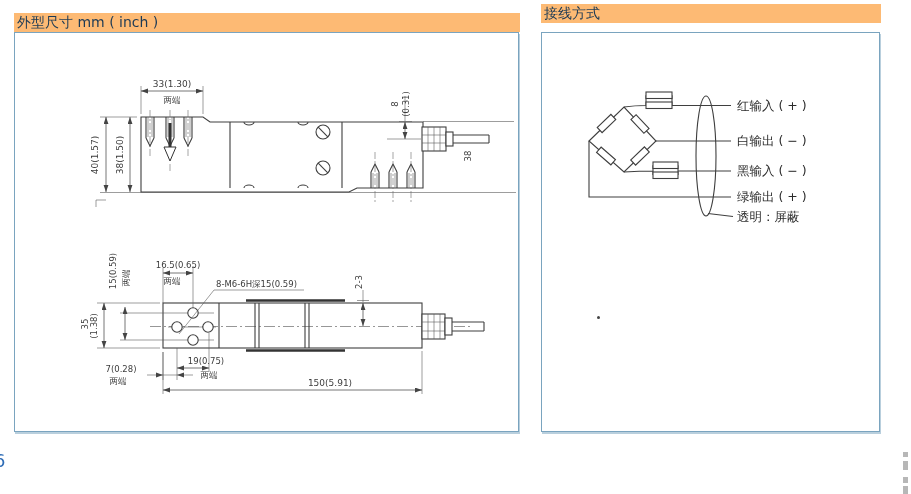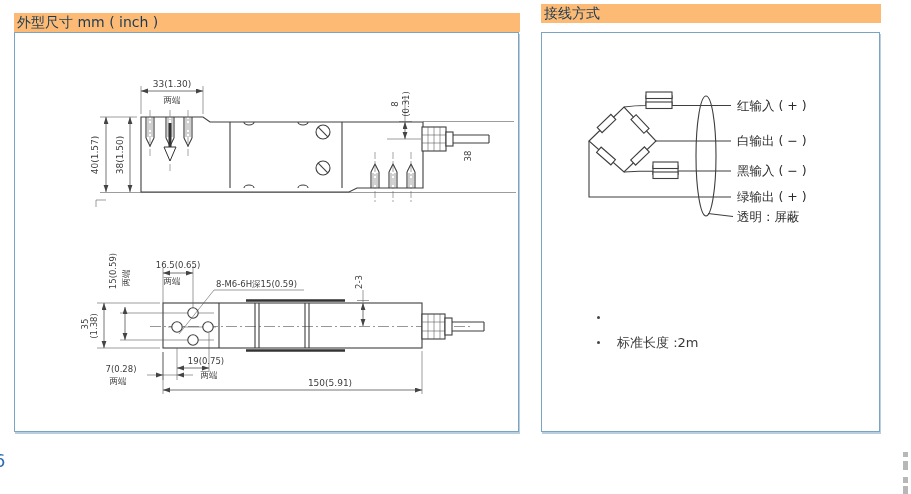--- a/index.html
+++ b/index.html
@@ -205,24 +205,20 @@
     <text class="wlabel" x="737" y="175">黑输入 ( − )</text>
     <text class="wlabel" x="737" y="201">绿输出 ( + )</text>
     <text class="wlabel" x="737" y="220.5">透明：屏蔽</text>
   </g>
 </svg>
 
 <div id="notes">
   <div class="note-row">
     <span class="dot"></span>
   </div>
-  <div class="note-row">
-    <span class="dot"></span>
-    <span>标准长度 :2m</span>
-  </div>
 </div>
 
 <div id="page-number">6</div>
 
 <div class="edge-mark" style="top:452px;height:5px;"></div>
 <div class="edge-mark" style="top:461px;height:9px;"></div>
 <div class="edge-mark" style="top:477px;height:6px;"></div>
 <div class="edge-mark" style="top:486px;height:8px;"></div>
 
 </body></html>

